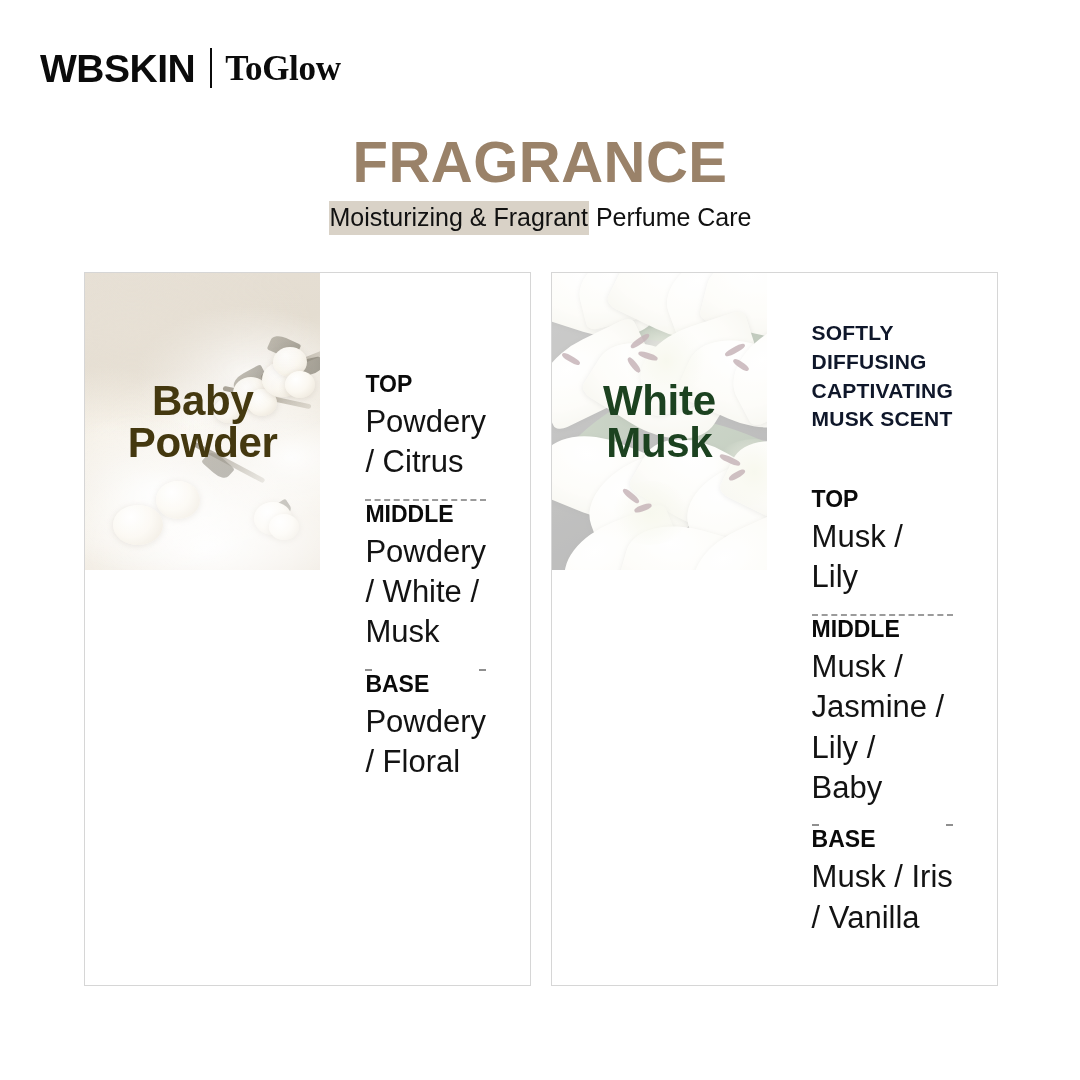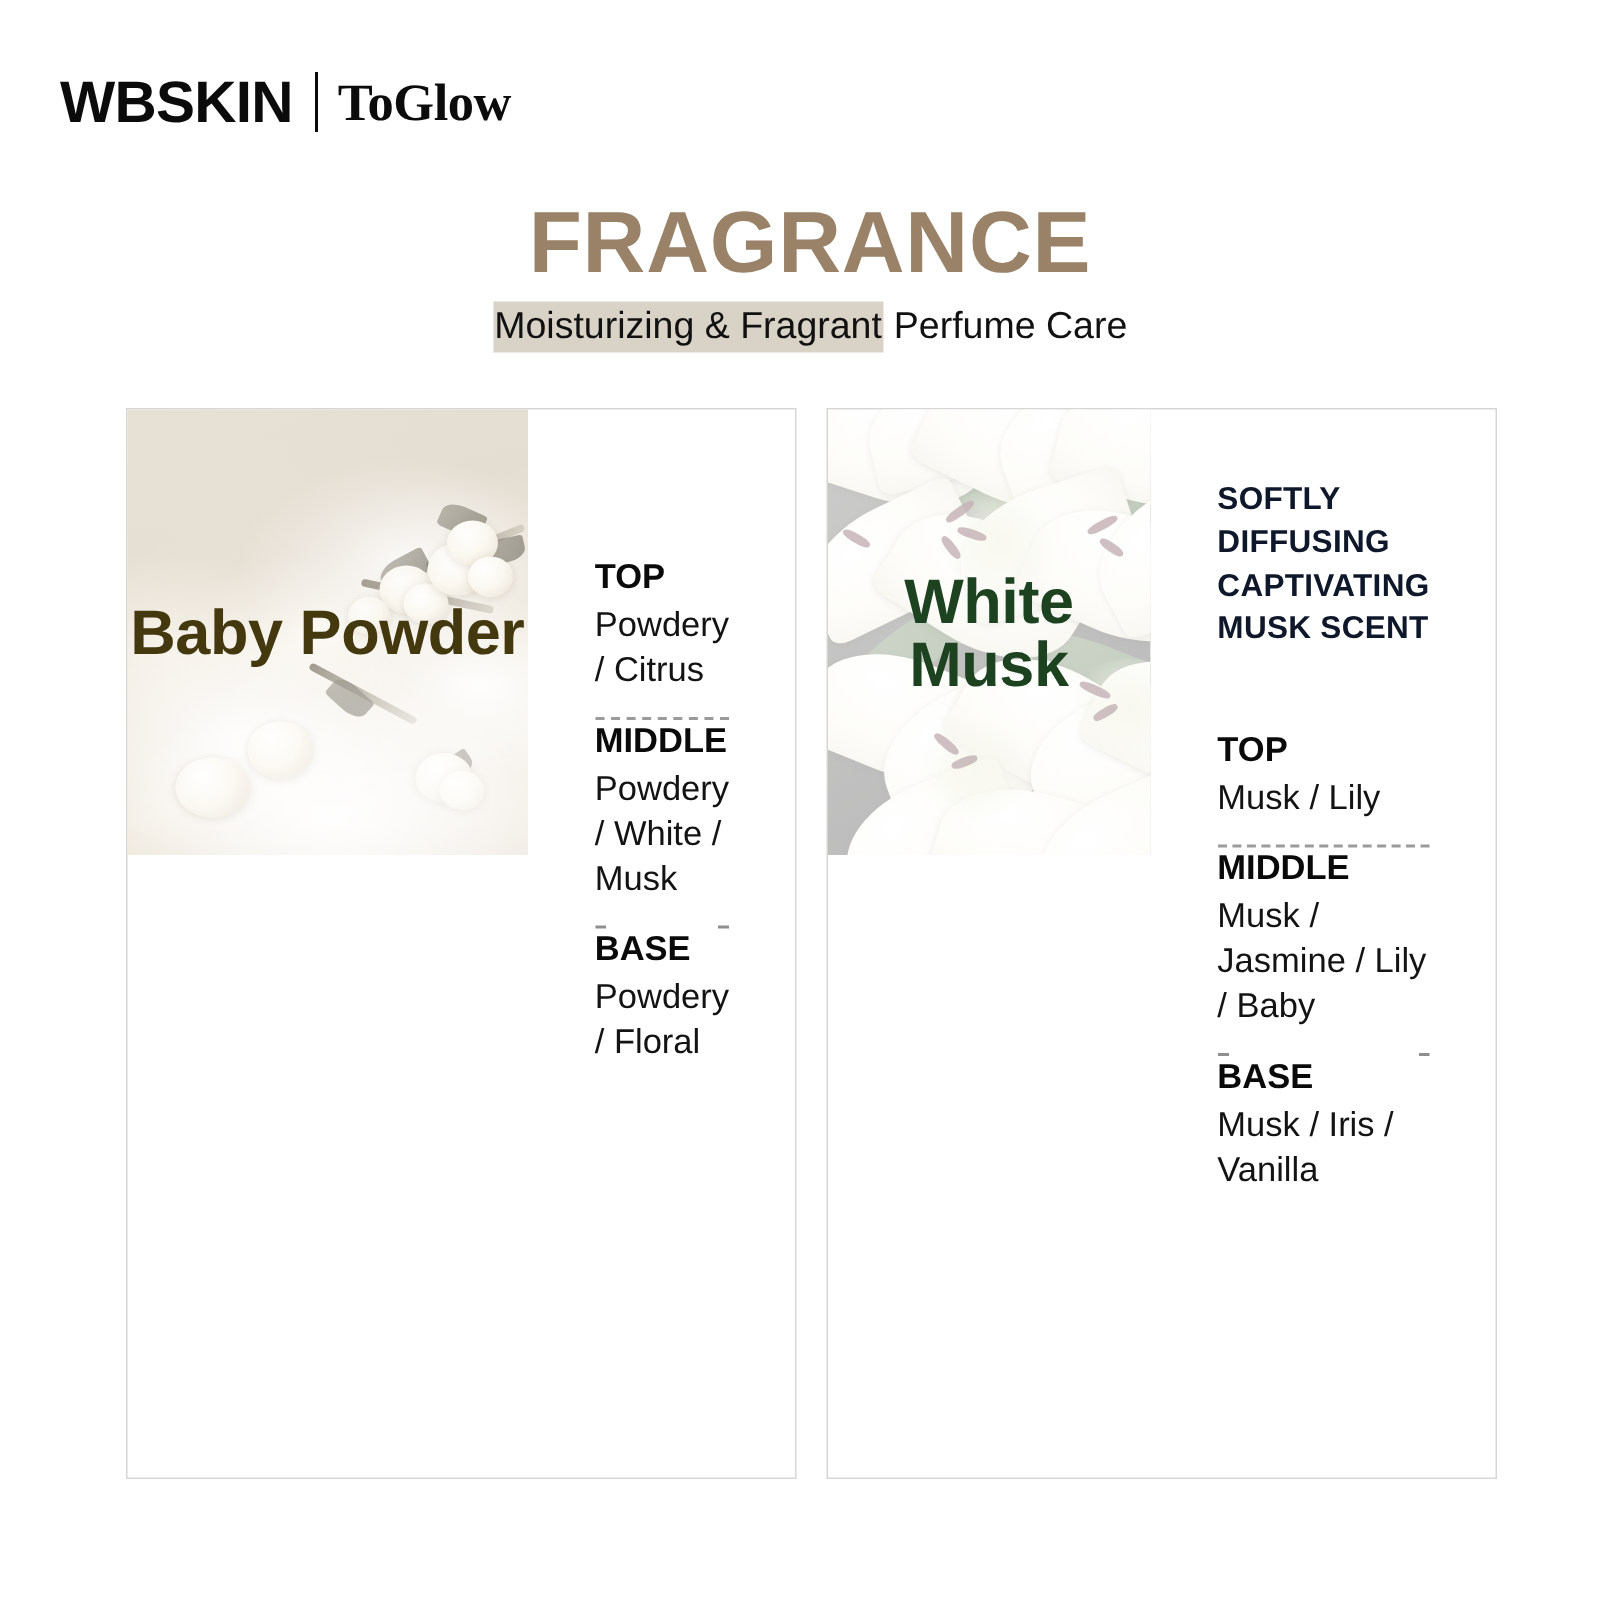--- a/index.html
+++ b/index.html
@@ -204,21 +204,21 @@
     white-space: pre-line;
   }
   .notes { margin-top: 52px; }
   .note-label {
     font-weight: bold;
     font-size: 23px;
     color: #0a0a0a;
     line-height: 1.18;
   }
   .note-value {
-    font-size: 23px;
+    font-size: 31px;
     color: #131313;
     line-height: 1.3;
     margin-top: 4px;
   }
 
   .divider-full {
     height: 0;
     border-top: 2px dashed #9b9b9b;
     margin: 16px 0 0 0;
   }

